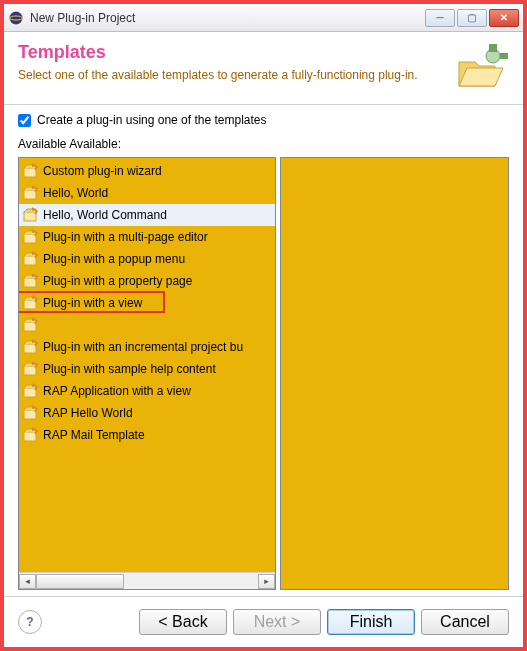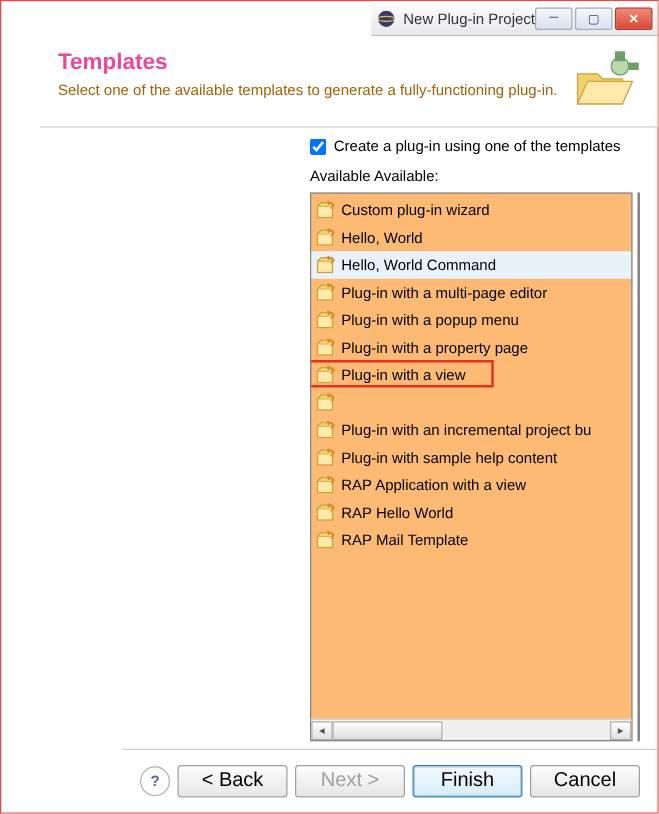--- a/index.html
+++ b/index.html
@@ -7,25 +7,24 @@
       font-family: Tahoma, "Segoe UI", sans-serif;
       font-size: 12px;
       background: #fff;
       width: 527px;
       height: 651px;
       overflow: hidden;
     }
     .window {
       width: 527px;
       height: 651px;
-      border: 1px solid #ef4444;
+      border: 4px solid #ef4444;
       background: #fff;
       display: flex;
       flex-direction: column;
-      align-items: flex-end;
     }
     .titlebar {
       height: 28px;
       background: linear-gradient(to bottom, #fdfdfd, #e8e8ec);
       border-bottom: 1px solid #bfbfbf;
       display: flex;
       align-items: center;
       padding: 0 4px;
     }
     .titlebar .app-icon {
@@ -90,21 +89,21 @@
     .checkbox-row input { width: 13px; height: 13px; }
     .section-label { margin-bottom: 6px; }
     .split {
       flex: 1;
       display: flex;
       gap: 4px;
       min-height: 0;
     }
     .list-panel, .preview-panel {
       border: 1px solid #828790;
-      background: #fdba74;
+      background: #eab308;
       position: relative;
     }
     .list-panel {
       width: 258px;
       display: flex;
       flex-direction: column;
     }
     .preview-panel { flex: 1; }
     .list-body {
       flex: 1;

